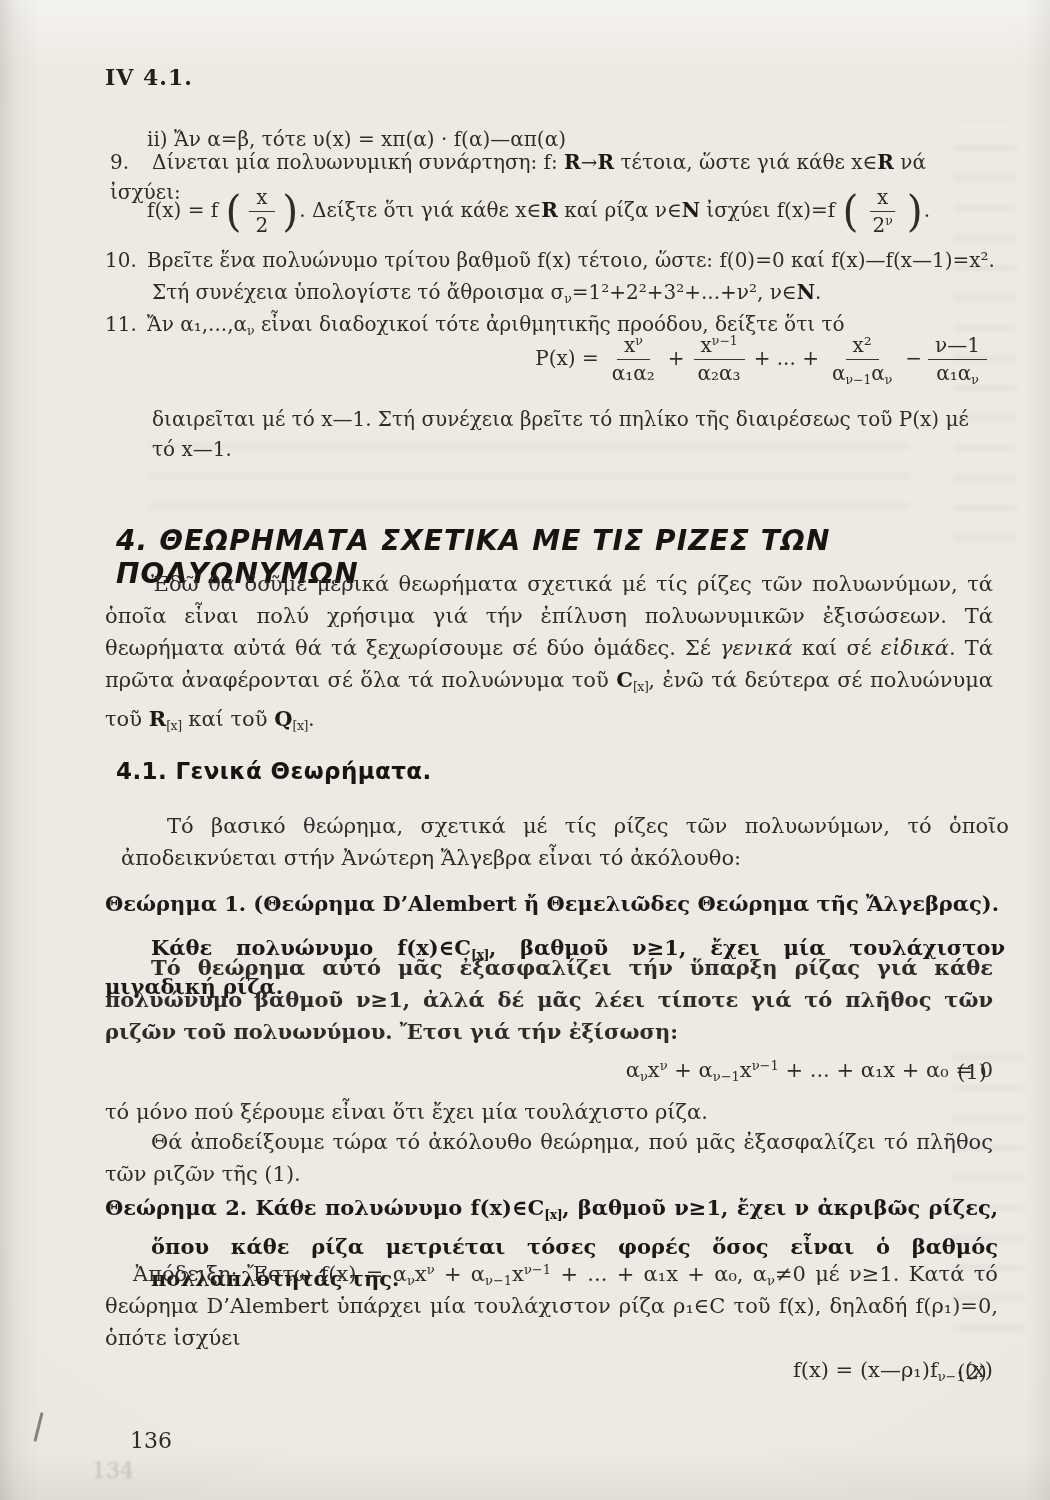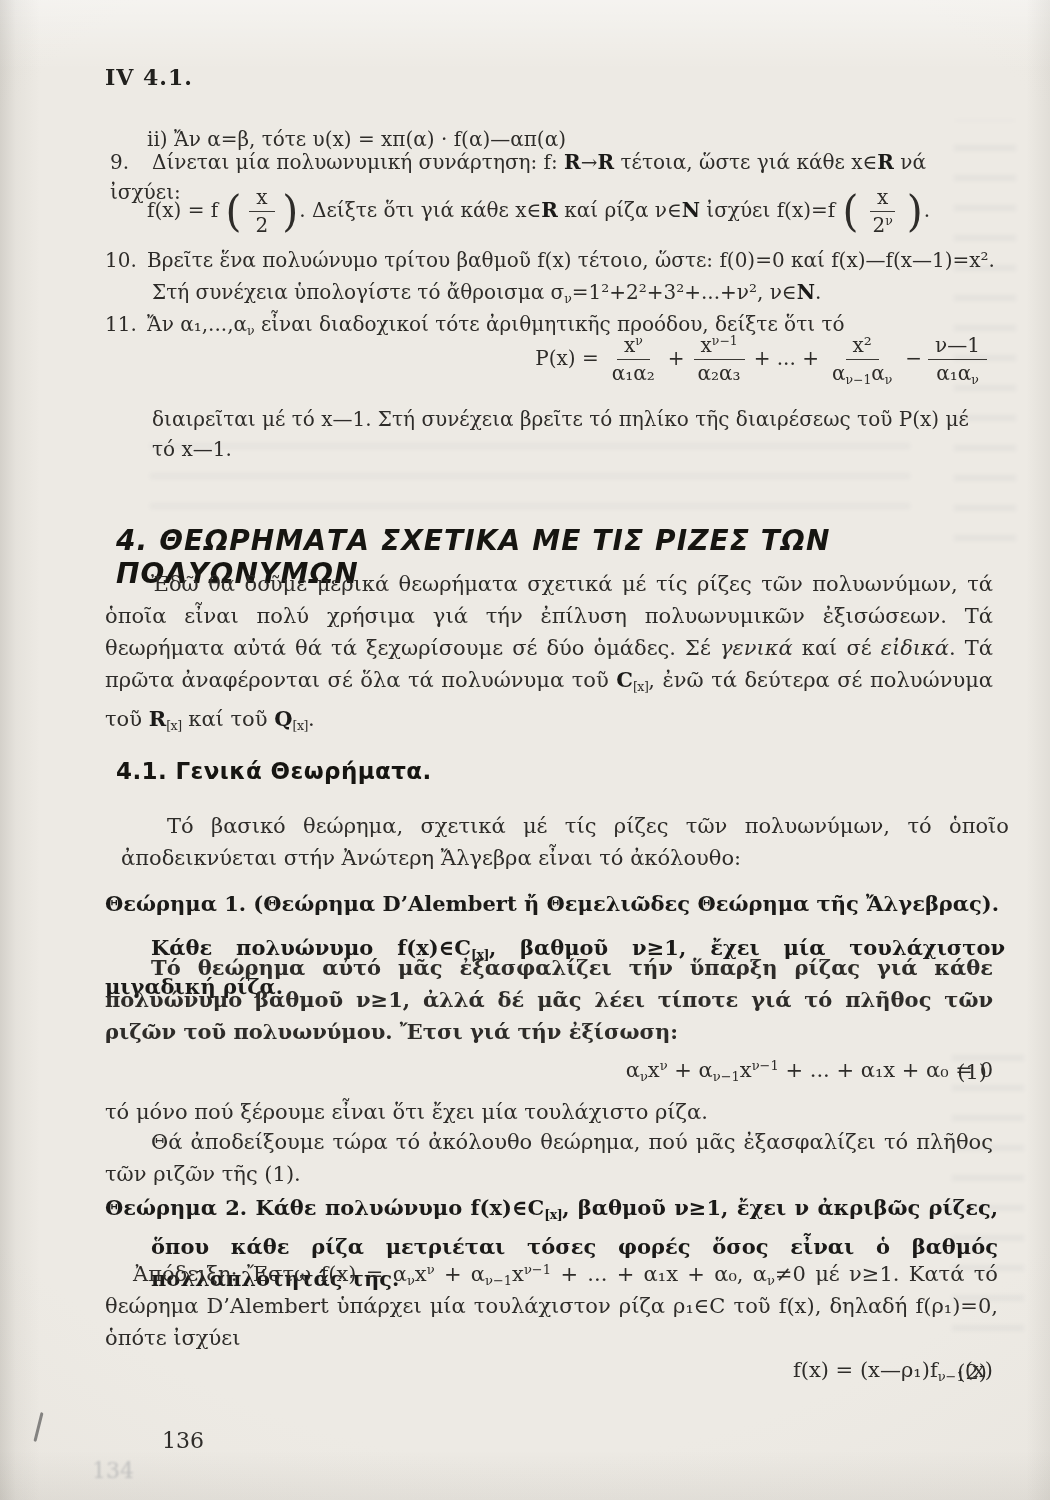--- a/index.html
+++ b/index.html
@@ -69,21 +69,21 @@
   .pos-para41   { top:810px; left:105px; width:888px;margin-left:16px; }
   .pos-th1title { top:888px; left:105px; width:900px; }
   .pos-th1body  { top:920px; left:105px; width:900px;margin-top:12px; }
   .pos-after1   { top:952px; left:105px; width:888px;font-weight:bold; }
   .pos-eq1      { top:1054px; left:105px; width:888px; }
   .pos-aftereq1 { top:1096px; left:105px; width:888px; }
   .pos-nextp    { top:1126px; left:105px; width:888px; }
   .pos-th2      { top:1192px; left:105px; width:893px; }
   .pos-proof    { top:1258px; left:105px; width:893px; }
   .pos-eq2      { top:1354px; left:105px; width:888px; }
-  .pos-footer   { top:1428px; left:130px; font-size:22px;margin-left:32px; }
+  .pos-footer   { top:1428px; left:130px; font-size:22px; }
   .pos-ghost    { top:1458px; left:92px;  font-size:22px; color:#5f6672; opacity:.28; filter:blur(1px); }
 
   .hang { padding-left:46px; text-indent:-46px; }
   .proof-indent { text-indent:28px; }
 
   
   .bleed { position:absolute; opacity:.05; filter:blur(2px); pointer-events:none;
            background:repeating-linear-gradient(0deg,
              transparent 0 9px, #4a5668 9px 15px, transparent 15px 30px); }
   .b1 { top:120px;  right:34px; width:62px;  height:430px; }

